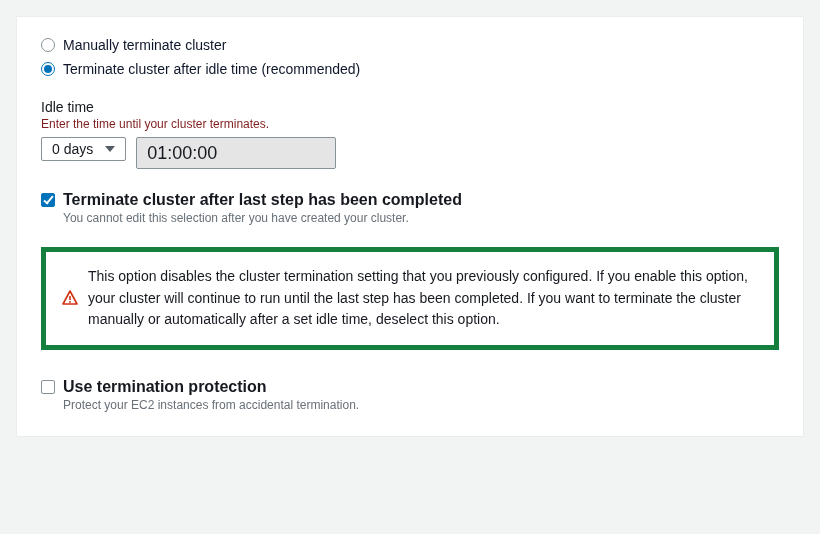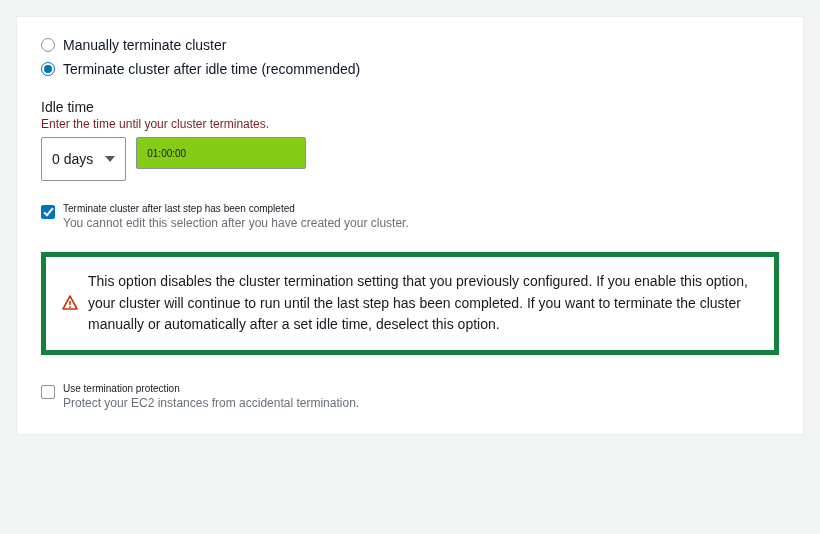--- a/index.html
+++ b/index.html
@@ -76,36 +76,36 @@
     .select-box {
       border: 1px solid #879196;
       border-radius: 2px;
       padding: 5px 10px;
       display: flex;
       align-items: center;
       gap: 12px;
       cursor: pointer;
       background: #fff;
       min-width: 78px;
-      height: 44px;
+      height: 24px;
     }
     .caret {
       width: 0; height: 0;
       border-left: 5px solid transparent;
       border-right: 5px solid transparent;
       border-top: 6px solid #545b64;
     }
     .text-input {
       border: 1px solid #879196;
       border-radius: 2px;
       padding: 5px 10px;
-      background: #84cc16;
+      background: #e5e5e5;
       height: 32px;
-      width: 170px;
-      font-size: 10px;
+      width: 200px;
+      font-size: 18px;
       display: flex;
       align-items: center;
       cursor: text;
     }
     .hint-below {
       font-size: 12px;
       color: #687078;
       margin-top: 6px;
     }
     .checkbox-row {
@@ -131,21 +131,21 @@
     .checkbox-box.checked::after {
       content: "";
       position: absolute;
       left: 4px; top: 0px;
       width: 3px; height: 8px;
       border: solid #fff;
       border-width: 0 2px 2px 0;
       transform: rotate(40deg);
     }
     .checkbox-text { flex: 1; }
-    .checkbox-label { font-size: 10px; color: #16191f; }
+    .checkbox-label { font-size: 16px; color: #16191f; font-weight: bold; }
     .checkbox-desc { font-size: 12px; color: #687078; margin-top: 2px; }
     .alert {
       border: 5px solid #15803d;
       padding: 14px 16px;
       margin-top: 22px;
       display: flex;
       align-items: center;
       gap: 10px;
     }
     .alert-icon {

